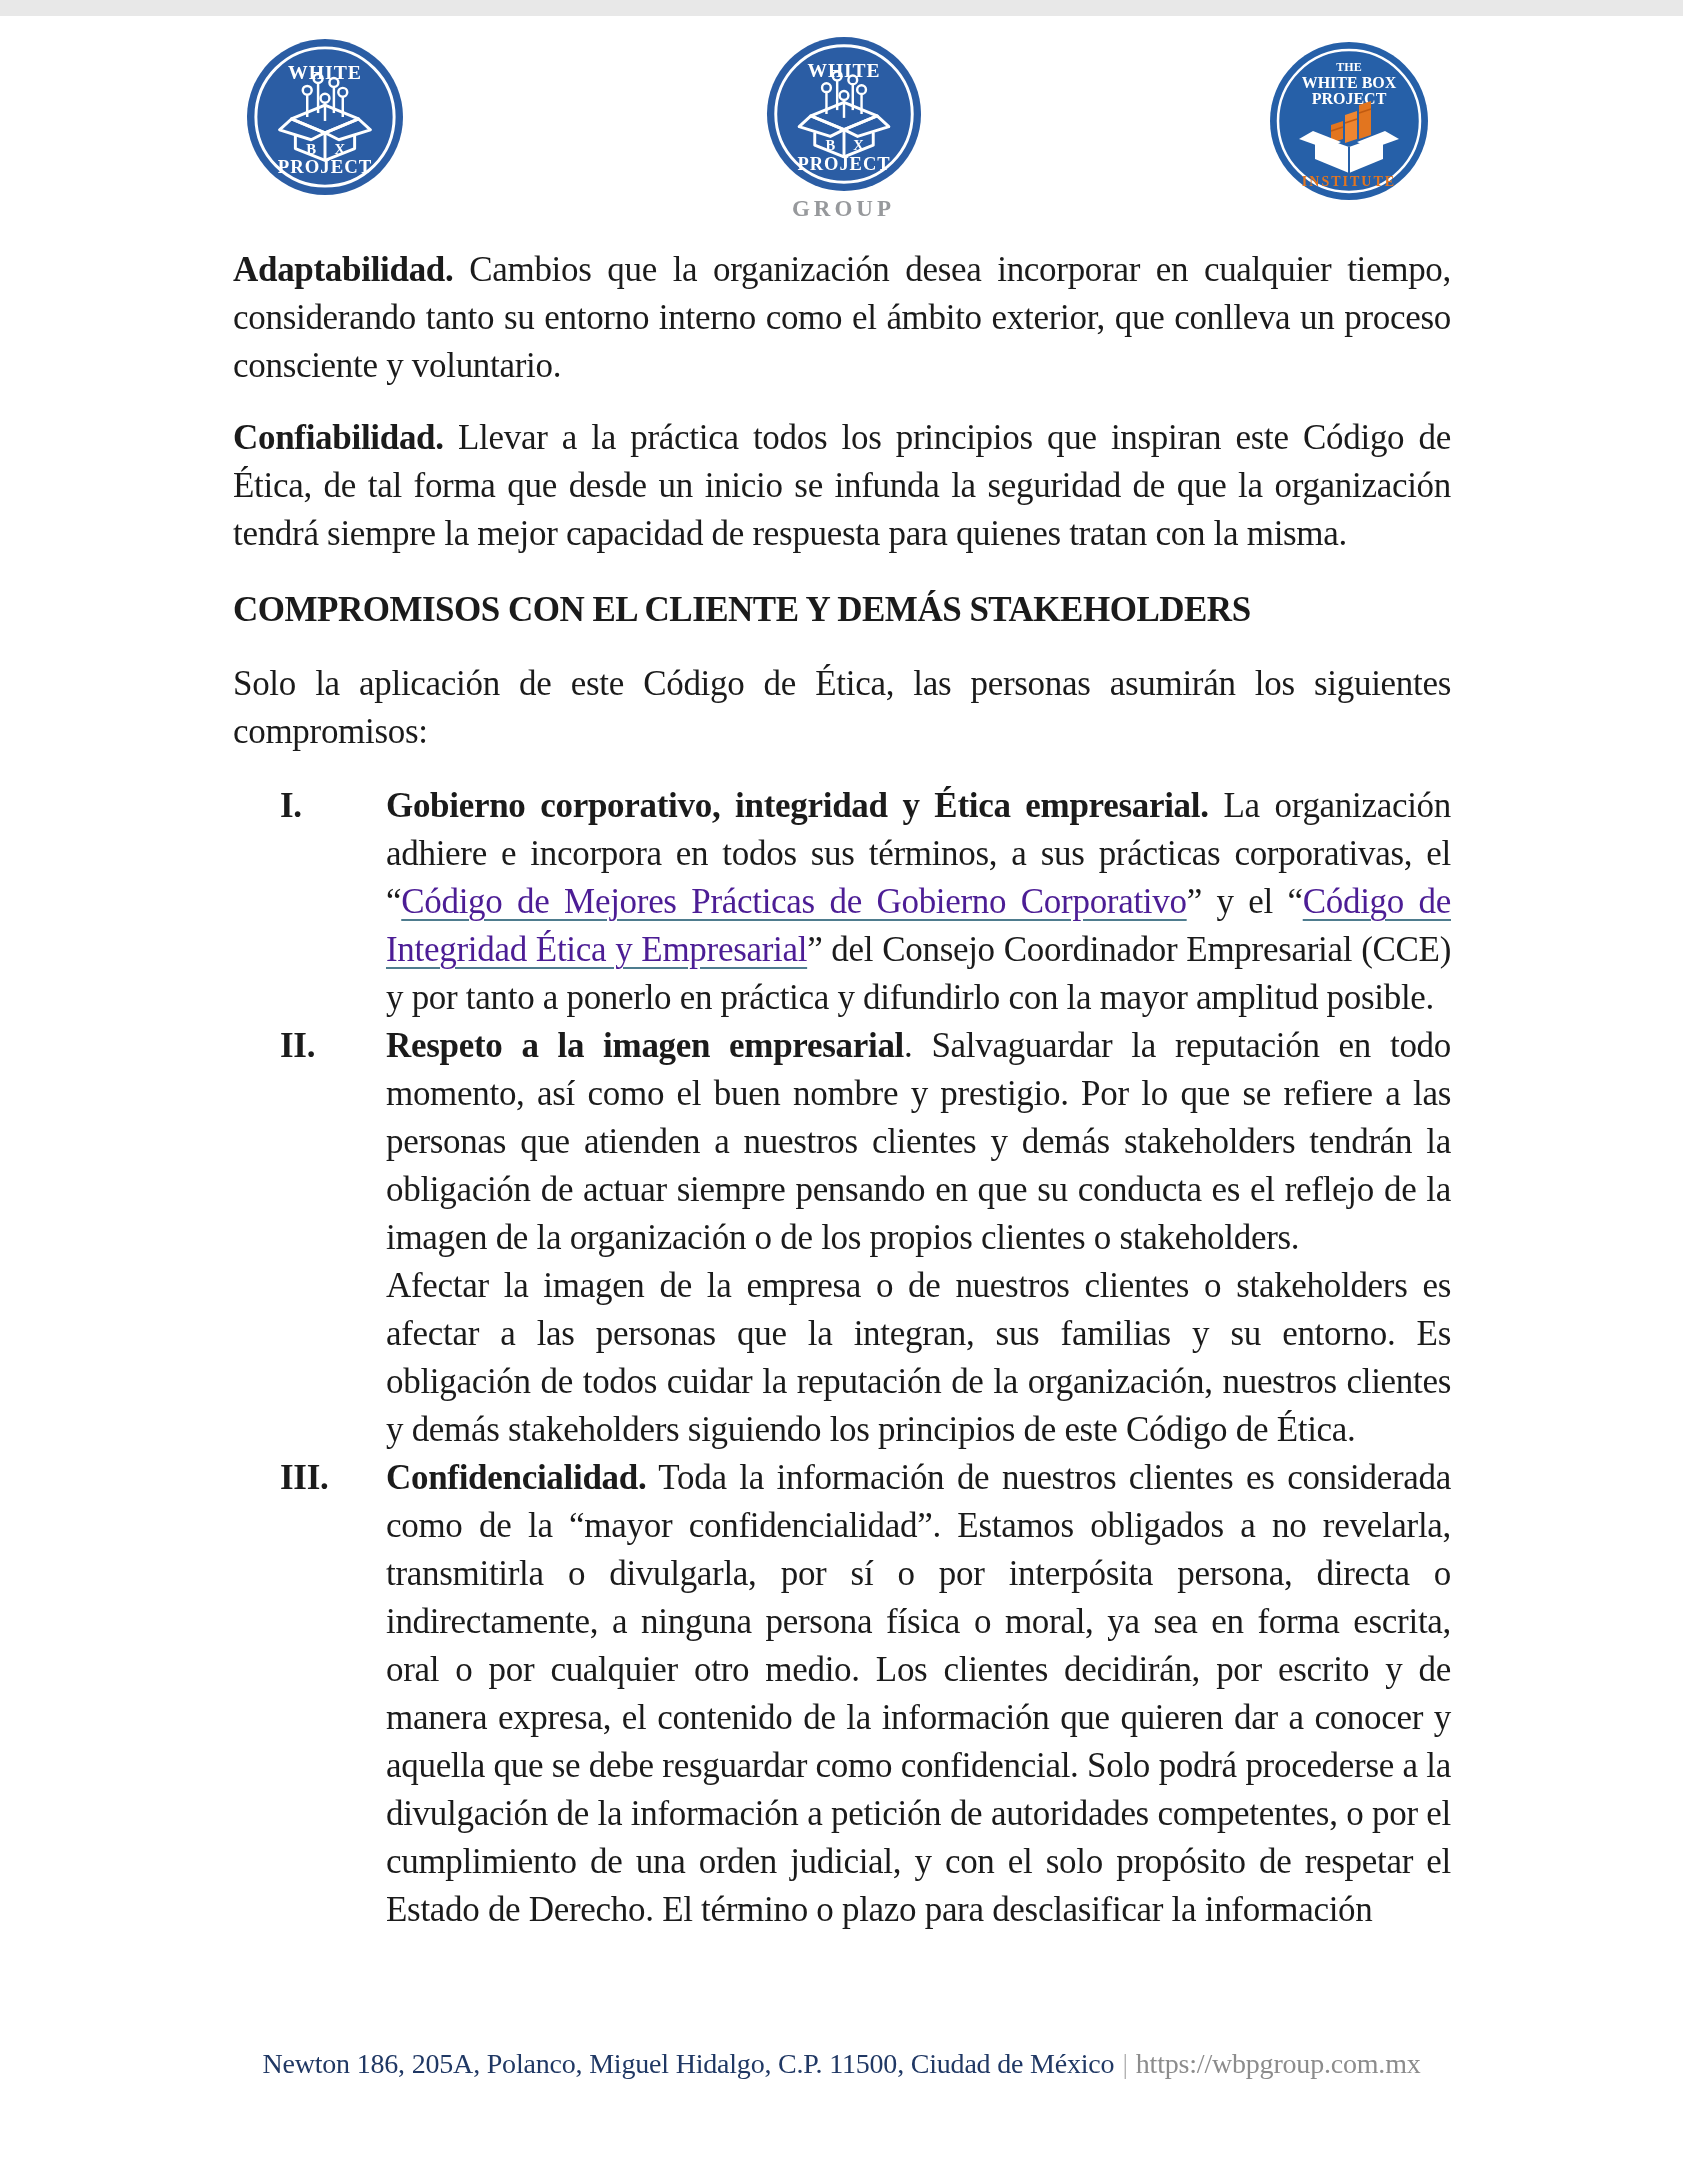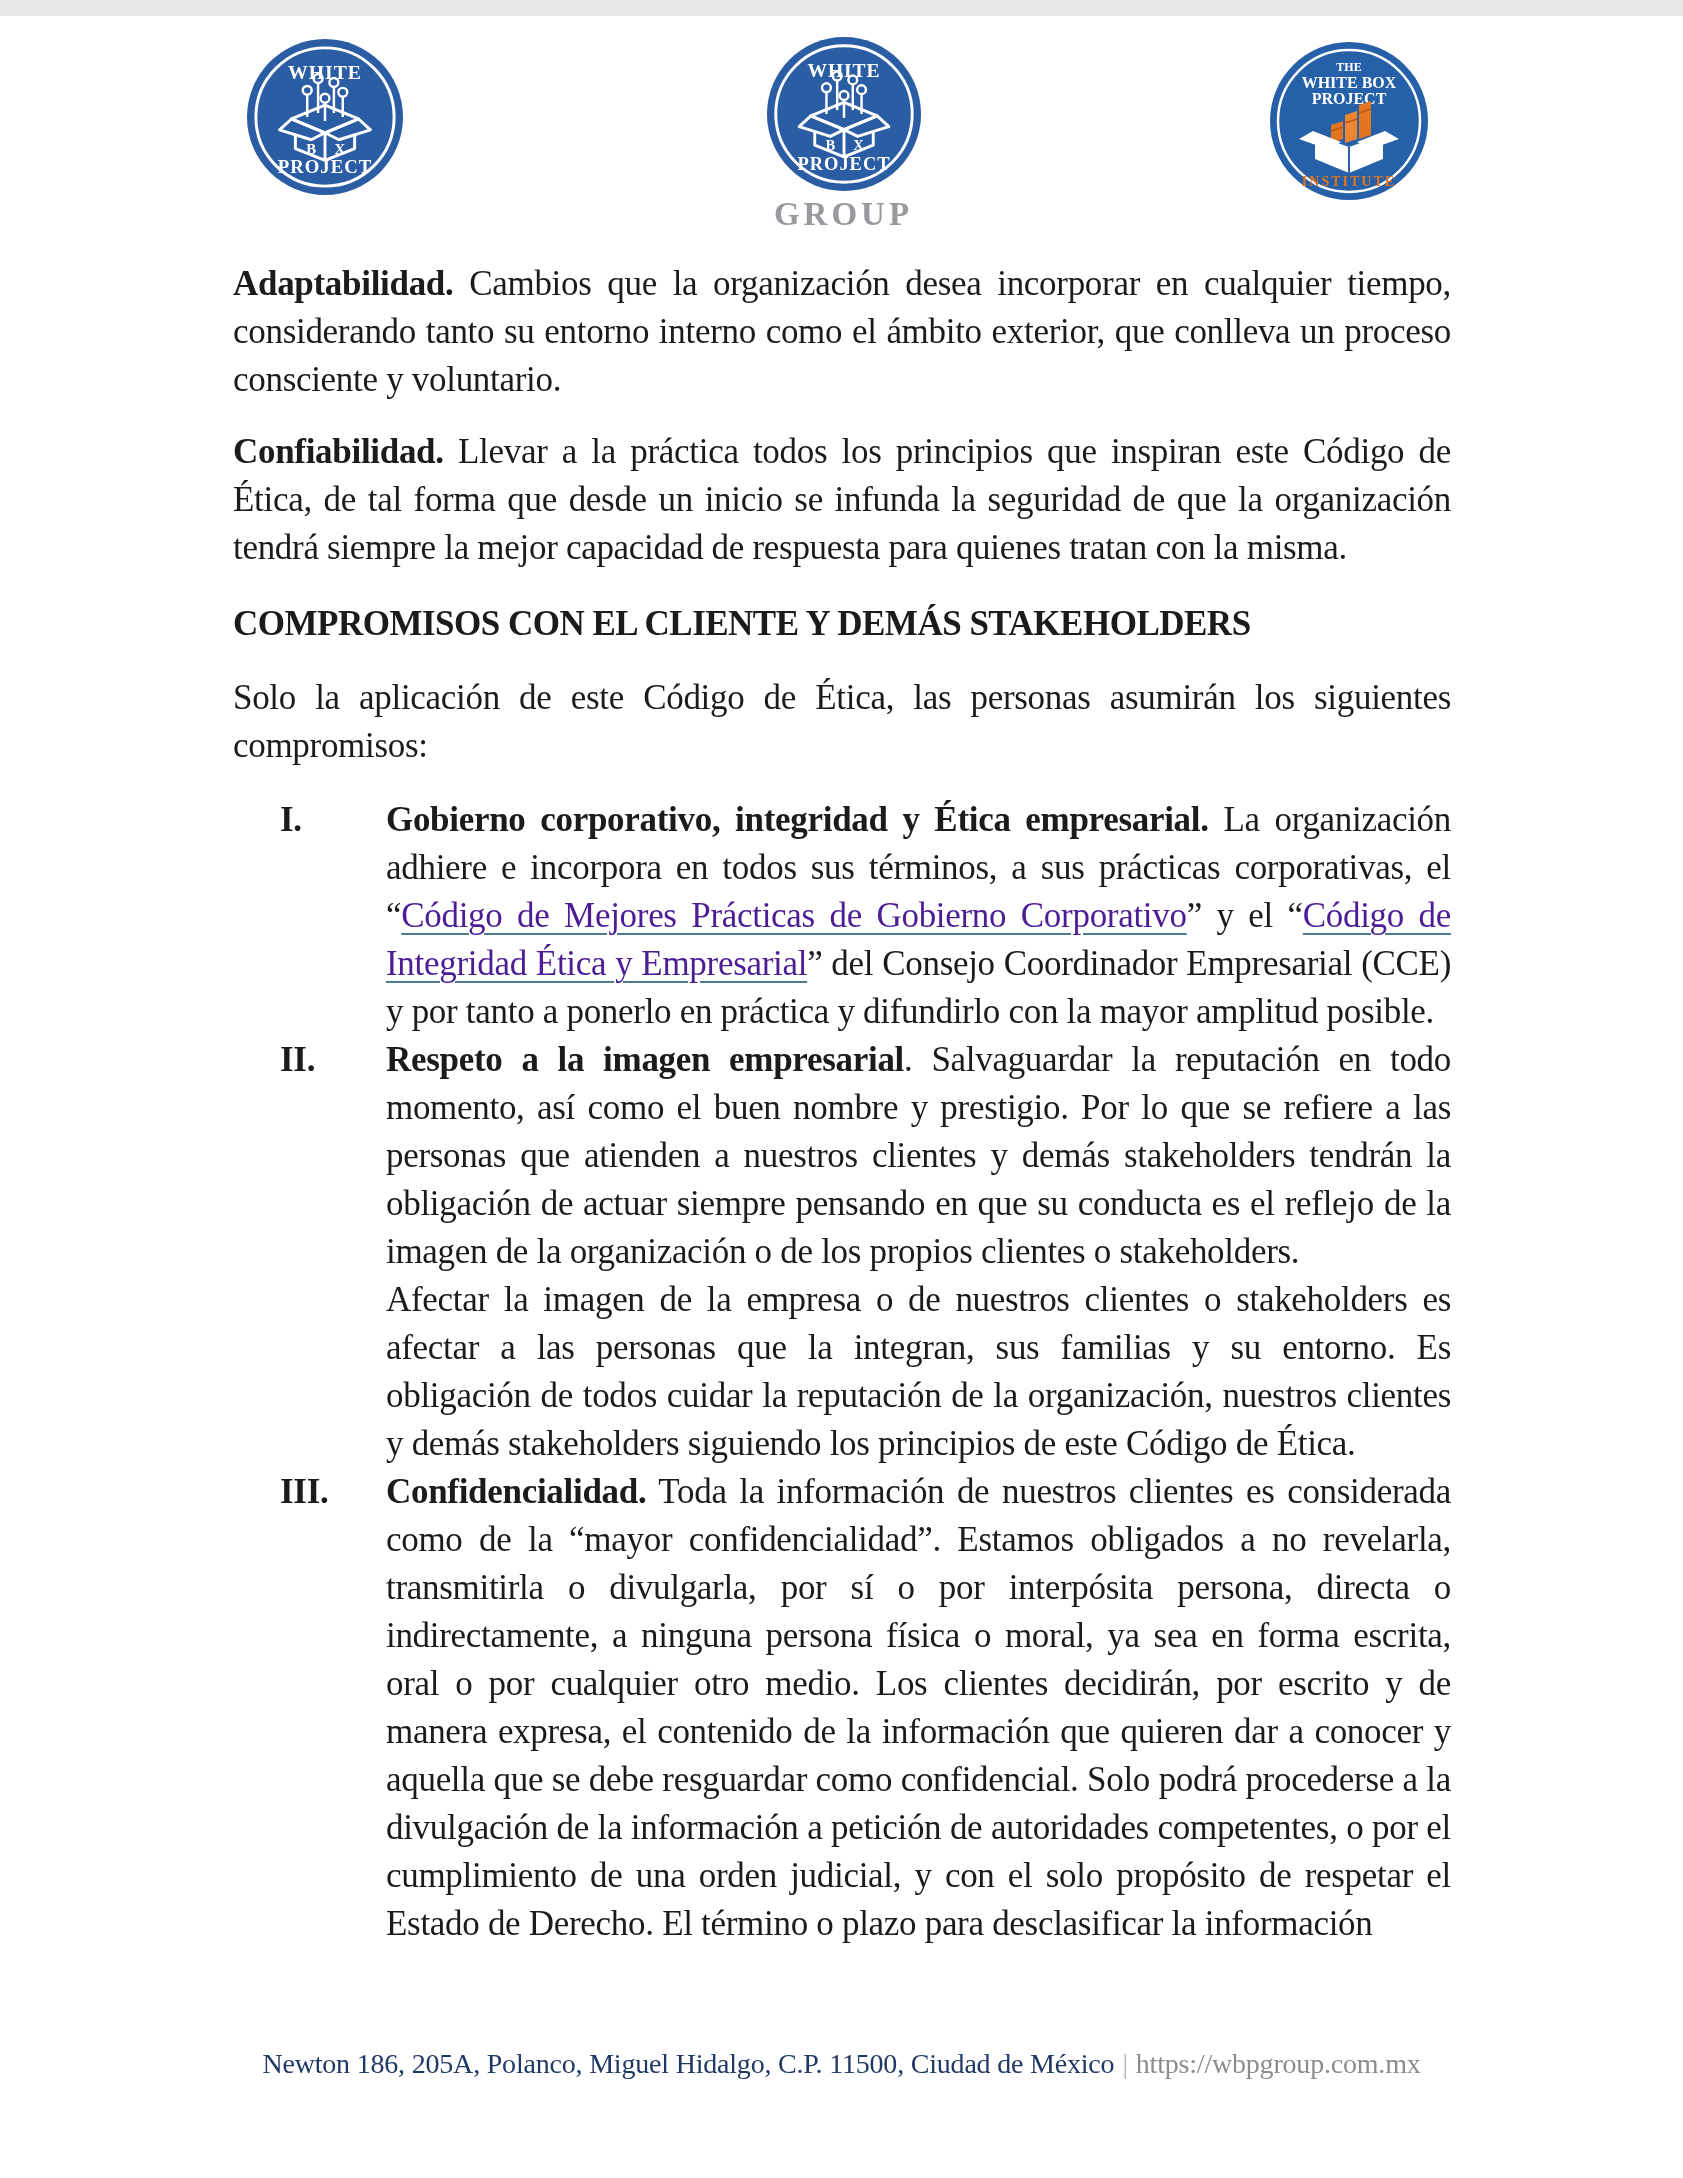--- a/index.html
+++ b/index.html
@@ -8,26 +8,26 @@
     font-family:"Liberation Serif","DejaVu Serif",serif;
     color:#1b1b1b;overflow:hidden;margin:16px auto;
   }
   
   .logo{position:absolute;}
   .logo-left{left:246px;top:22px;width:158px;height:158px;}
   .logo-center{left:766px;top:20px;width:156px;height:156px;}
   .logo-right{left:1269px;top:25px;width:160px;height:160px;}
   .group-caption{
     position:absolute;left:695px;top:180px;width:297px;
-    text-align:center;font-size:33px;font-weight:bold;
+    text-align:center;font-size:23px;font-weight:bold;
     color:#97999c;letter-spacing:4px;
   }
   
   .content{
-    position:absolute;left:233px;top:244px;width:1218px;
+    position:absolute;left:233px;top:230px;width:1218px;
     font-size:35px;line-height:48px;letter-spacing:-0.3px;
   }
   .body-par{margin:0 0 24px 0;text-align:justify;}
   .lead{font-weight:bold;}
   .section-heading{
     text-align:left;font-weight:bold;font-size:35px;
     margin:28px 0 26px 0;letter-spacing:-0.5px;
   }
   .intro-par{margin:0 0 26px 0;text-align:justify;}
   .olist{margin:0;}

